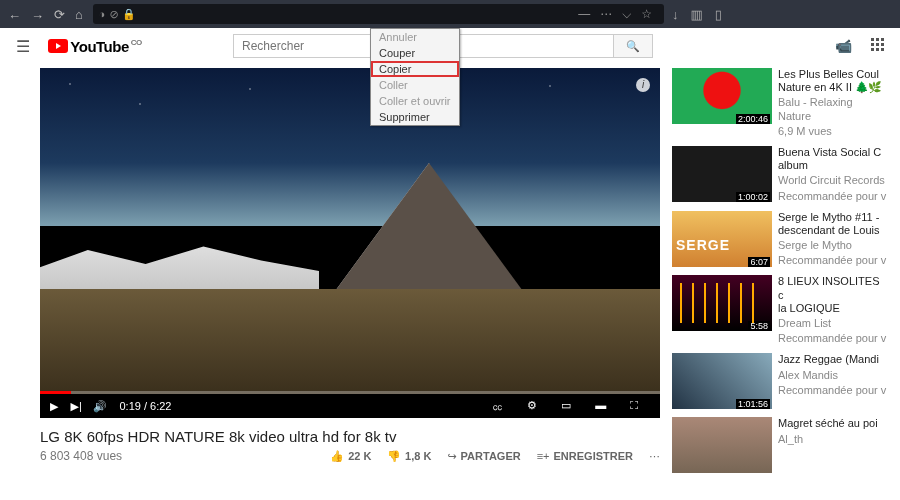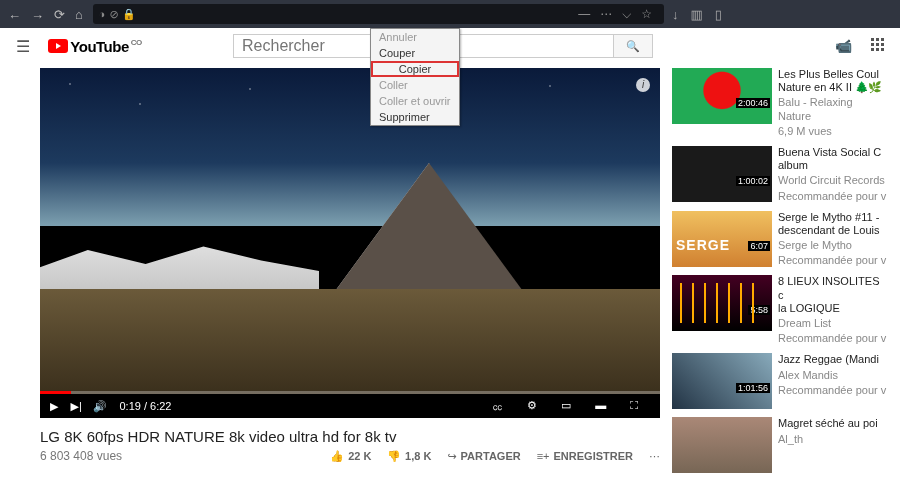--- a/index.html
+++ b/index.html
@@ -11,29 +11,29 @@
   .chrome .urlbox { flex: 1; height: 20px; background: #14161b; border-radius: 3px; display: flex; align-items: center; padding: 0 6px; font-size: 11px; color: #8af; max-width: 740px; margin-right: 8px; position: relative; }
   .chrome .urlbox .shield { color: #888; margin-right: 4px; font-size: 11px; }
   .chrome .urlbox .lock { color: #5b5; margin-right: 4px; font-size: 11px; }
   .chrome .urlbox .sel { background: #245; color: #cdf; padding: 0 2px; }
   .chrome .urltail { display: flex; gap: 10px; margin-left: auto; margin-right: 6px; color: #999; font-size: 12px; }
   .chrome .right { display: flex; gap: 12px; color: #aaa; font-size: 13px; margin-left: auto; }
   
   .ctxmenu { position: absolute; top: 28px; left: 370px; width: 90px; background: #f4f4f4; border: 1px solid #888; font-size: 11px; z-index: 1000; box-shadow: 1px 1px 2px rgba(0,0,0,0.3); }
   .ctxmenu div { padding: 2px 8px; color: #333; cursor: default; }
   .ctxmenu div.dis { color: #999; }
-  .ctxmenu div.hl { border: 2px solid #d33; padding: 0px 6px; text-align: center; }
+  .ctxmenu div.hl { border: 2px solid #d33; padding: 0px 6px; }
   
   .ythead { height: 36px; display: flex; align-items: center; padding: 0 16px; }
   .menu-ico { font-size: 16px; color: #555; margin-right: 18px; cursor: pointer; }
   .logo { display: flex; align-items: center; font-weight: bold; font-size: 15px; letter-spacing: -0.5px; }
   .logo .tag { font-size: 8px; color: #777; margin-left: 2px; position: relative; top: -4px; text-align: center; }
   .logo svg { margin-right: 2px; }
   .searchwrap { margin: 0 auto; display: flex; }
-  .searchbox { width: 380px; height: 24px; border: 1px solid #ccc; font-size: 16px; padding: 0 8px; color: #888; border-right: none; }
+  .searchbox { width: 380px; height: 24px; border: 1px solid #ccc; font-size: 12px; padding: 0 8px; color: #888; border-right: none; }
   .searchbtn { width: 40px; height: 24px; border: 1px solid #ccc; background: #f6f6f6; color: #888; font-size: 11px; cursor: pointer; }
   .ythead .hright { margin-left: auto; display: flex; gap: 18px; color: #555; }
   .hright span { cursor: pointer; font-size: 14px; }
   .apps { display: grid; grid-template-columns: repeat(3,3px); grid-template-rows: repeat(3,3px); gap: 2px; }
   .apps i { background: #555; width: 3px; height: 3px; }
   
   .main { display: flex; padding: 4px 12px 0 40px; height: calc(100% - 64px); }
   .left { width: 620px; }
   .player { width: 620px; height: 350px; background: #000; position: relative; overflow: hidden; }
   .sky { position: absolute; top: 0; left: 0; right: 0; height: 45%; background: linear-gradient(#0a1a3a, #1d3a5e 60%, #7da0b0); }
@@ -58,21 +58,21 @@
   .vtitle { font-size: 15px; color: #222; margin: 10px 0 4px; }
   .meta { display: flex; align-items: center; font-size: 12px; color: #777; }
   .meta .actions { margin-left: auto; display: flex; gap: 16px; color: #666; font-size: 11px; }
   .meta .actions span { cursor: pointer; display: flex; align-items: center; gap: 4px; }
   
   .right { width: 220px; margin-left: 12px; overflow: hidden; }
   .upnext { display: flex; justify-content: space-between; font-size: 12px; color: #333; padding: 0 0 6px; }
   .upnext .a { color: #777; font-size: 10px; }
   .sug { display: flex; margin-bottom: 8px; }
   .thumb { width: 100px; height: 56px; background: #333; position: relative; flex-shrink: 0; }
-  .thumb .dur { position: absolute; bottom: 16px; right: 2px; background: #000; color: #fff; font-size: 9px; padding: 0 2px; margin-top: 32px; }
+  .thumb .dur { position: absolute; bottom: 0; right: 2px; background: #000; color: #fff; font-size: 9px; padding: 0 2px; margin-top: 32px; }
   .sinfo { padding: 0 0 0 6px; font-size: 11px; line-height: 1.2; }
   .sinfo .t { color: #222; font-weight: 500; }
   .sinfo .c { color: #888; font-size: 11px; margin-top: 2px; }
   
   .th1 { background: radial-gradient(circle at 50% 40%, #e11 30%, #2a5 32%); }
   .th2 { background: #1a1a1a; }
   .th3 { background: linear-gradient(#f0c060, #d08030); position:relative;} .th3::after{content:"SERGE";position:absolute;bottom:14px;left:4px;color:#fff;font-weight:bold;font-size:14px;letter-spacing:1px;}
   .th4 { background: linear-gradient(#402, #000); position:relative; } .th4::after{content:"";position:absolute;inset:8px;background:repeating-linear-gradient(90deg,#fa0 0 2px,transparent 2px 12px);}
   .th5 { background: linear-gradient(45deg,#234,#8ab); }
   .th6 { background: linear-gradient(#a87,#765); }

